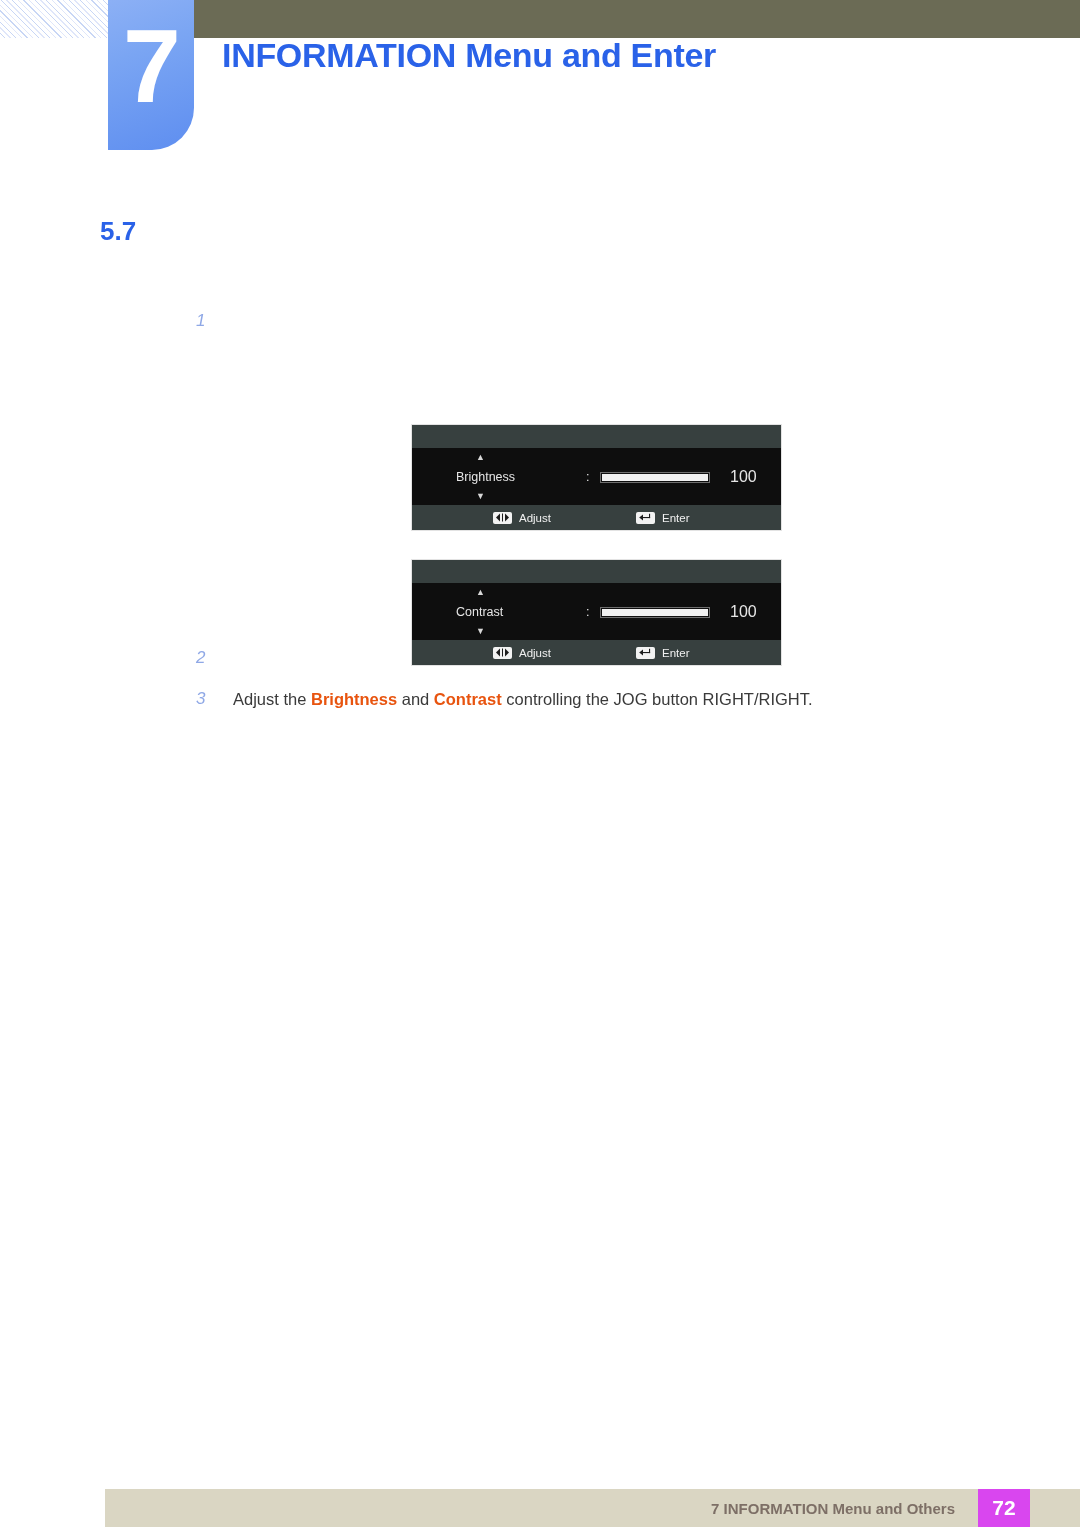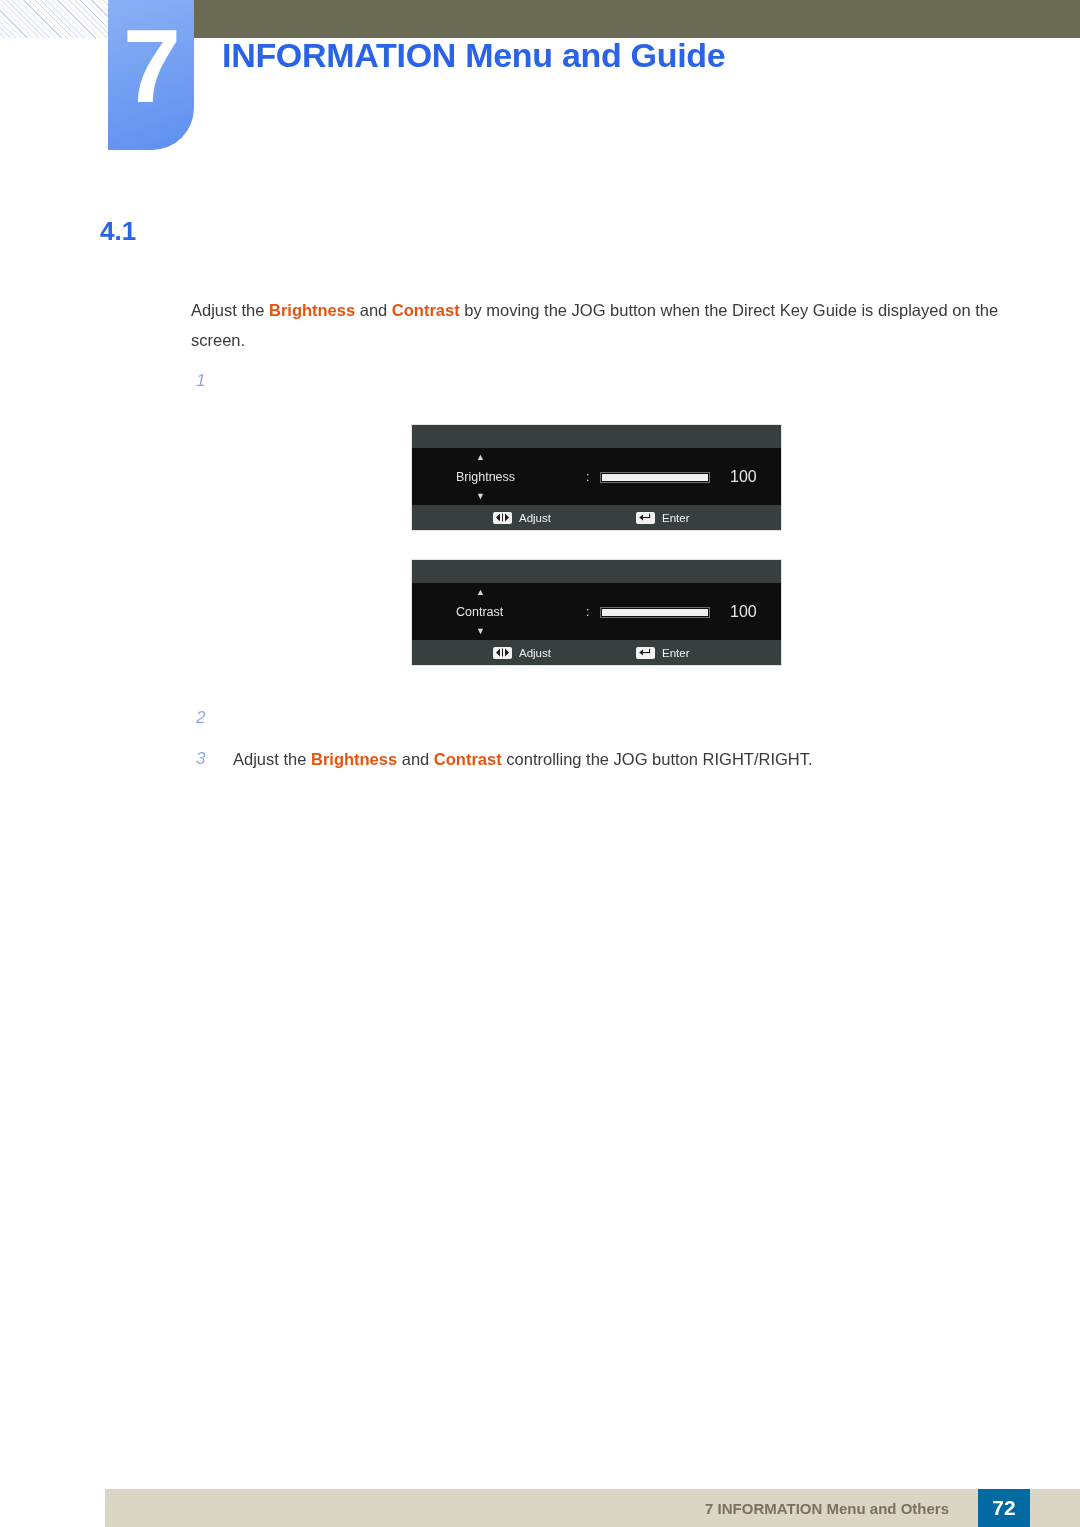--- a/index.html
+++ b/index.html
@@ -245,53 +245,52 @@
     height: 38px;
     background: #dad6c3;
     display: flex;
     align-items: center;
     justify-content: flex-end;
   }
   .footer-text {
     font-size: 15px;
     font-weight: bold;
     color: #7d6f66;
-    margin-right: 29px;
+    margin-right: 23px;
     text-align: center;
   }
   .footer-pagebox {
     width: 52px;
     height: 38px;
-    background: #0369a1;
+    background: #d946ef;
     color: #ffffff;
     font-size: 21px;
     font-weight: bold;
     display: flex;
     align-items: center;
     justify-content: center;
     margin-right: 50px;
   }
 </style>
 </head>
 <body>
 
 <div class="chapter-header">
   <div class="hatch-panel"></div>
   <div class="olive-bar"></div>
   <div class="chapter-badge">7</div>
-  <div class="chapter-title">INFORMATION Menu and Guide</div>
+  <div class="chapter-title">INFORMATION Menu and Enter</div>
 </div>
 
 <div class="section-heading">
-  <div class="section-number">4.1</div>
+  <div class="section-number">5.7</div>
 </div>
 
 <div class="body-block">
 
-  <p class="intro-para"><span>Adjust the </span><span class="kw">Brightness</span><span> and </span><span class="kw">Contrast</span><span> by moving the JOG button when the Direct Key Guide is displayed on the screen.</span></p>
 
   <div class="step">
     <div class="step-num">1</div>
   </div>
 
   <div style="height:296px"></div>
 
   <div class="step">
     <div class="step-num">2</div>
   </div>

